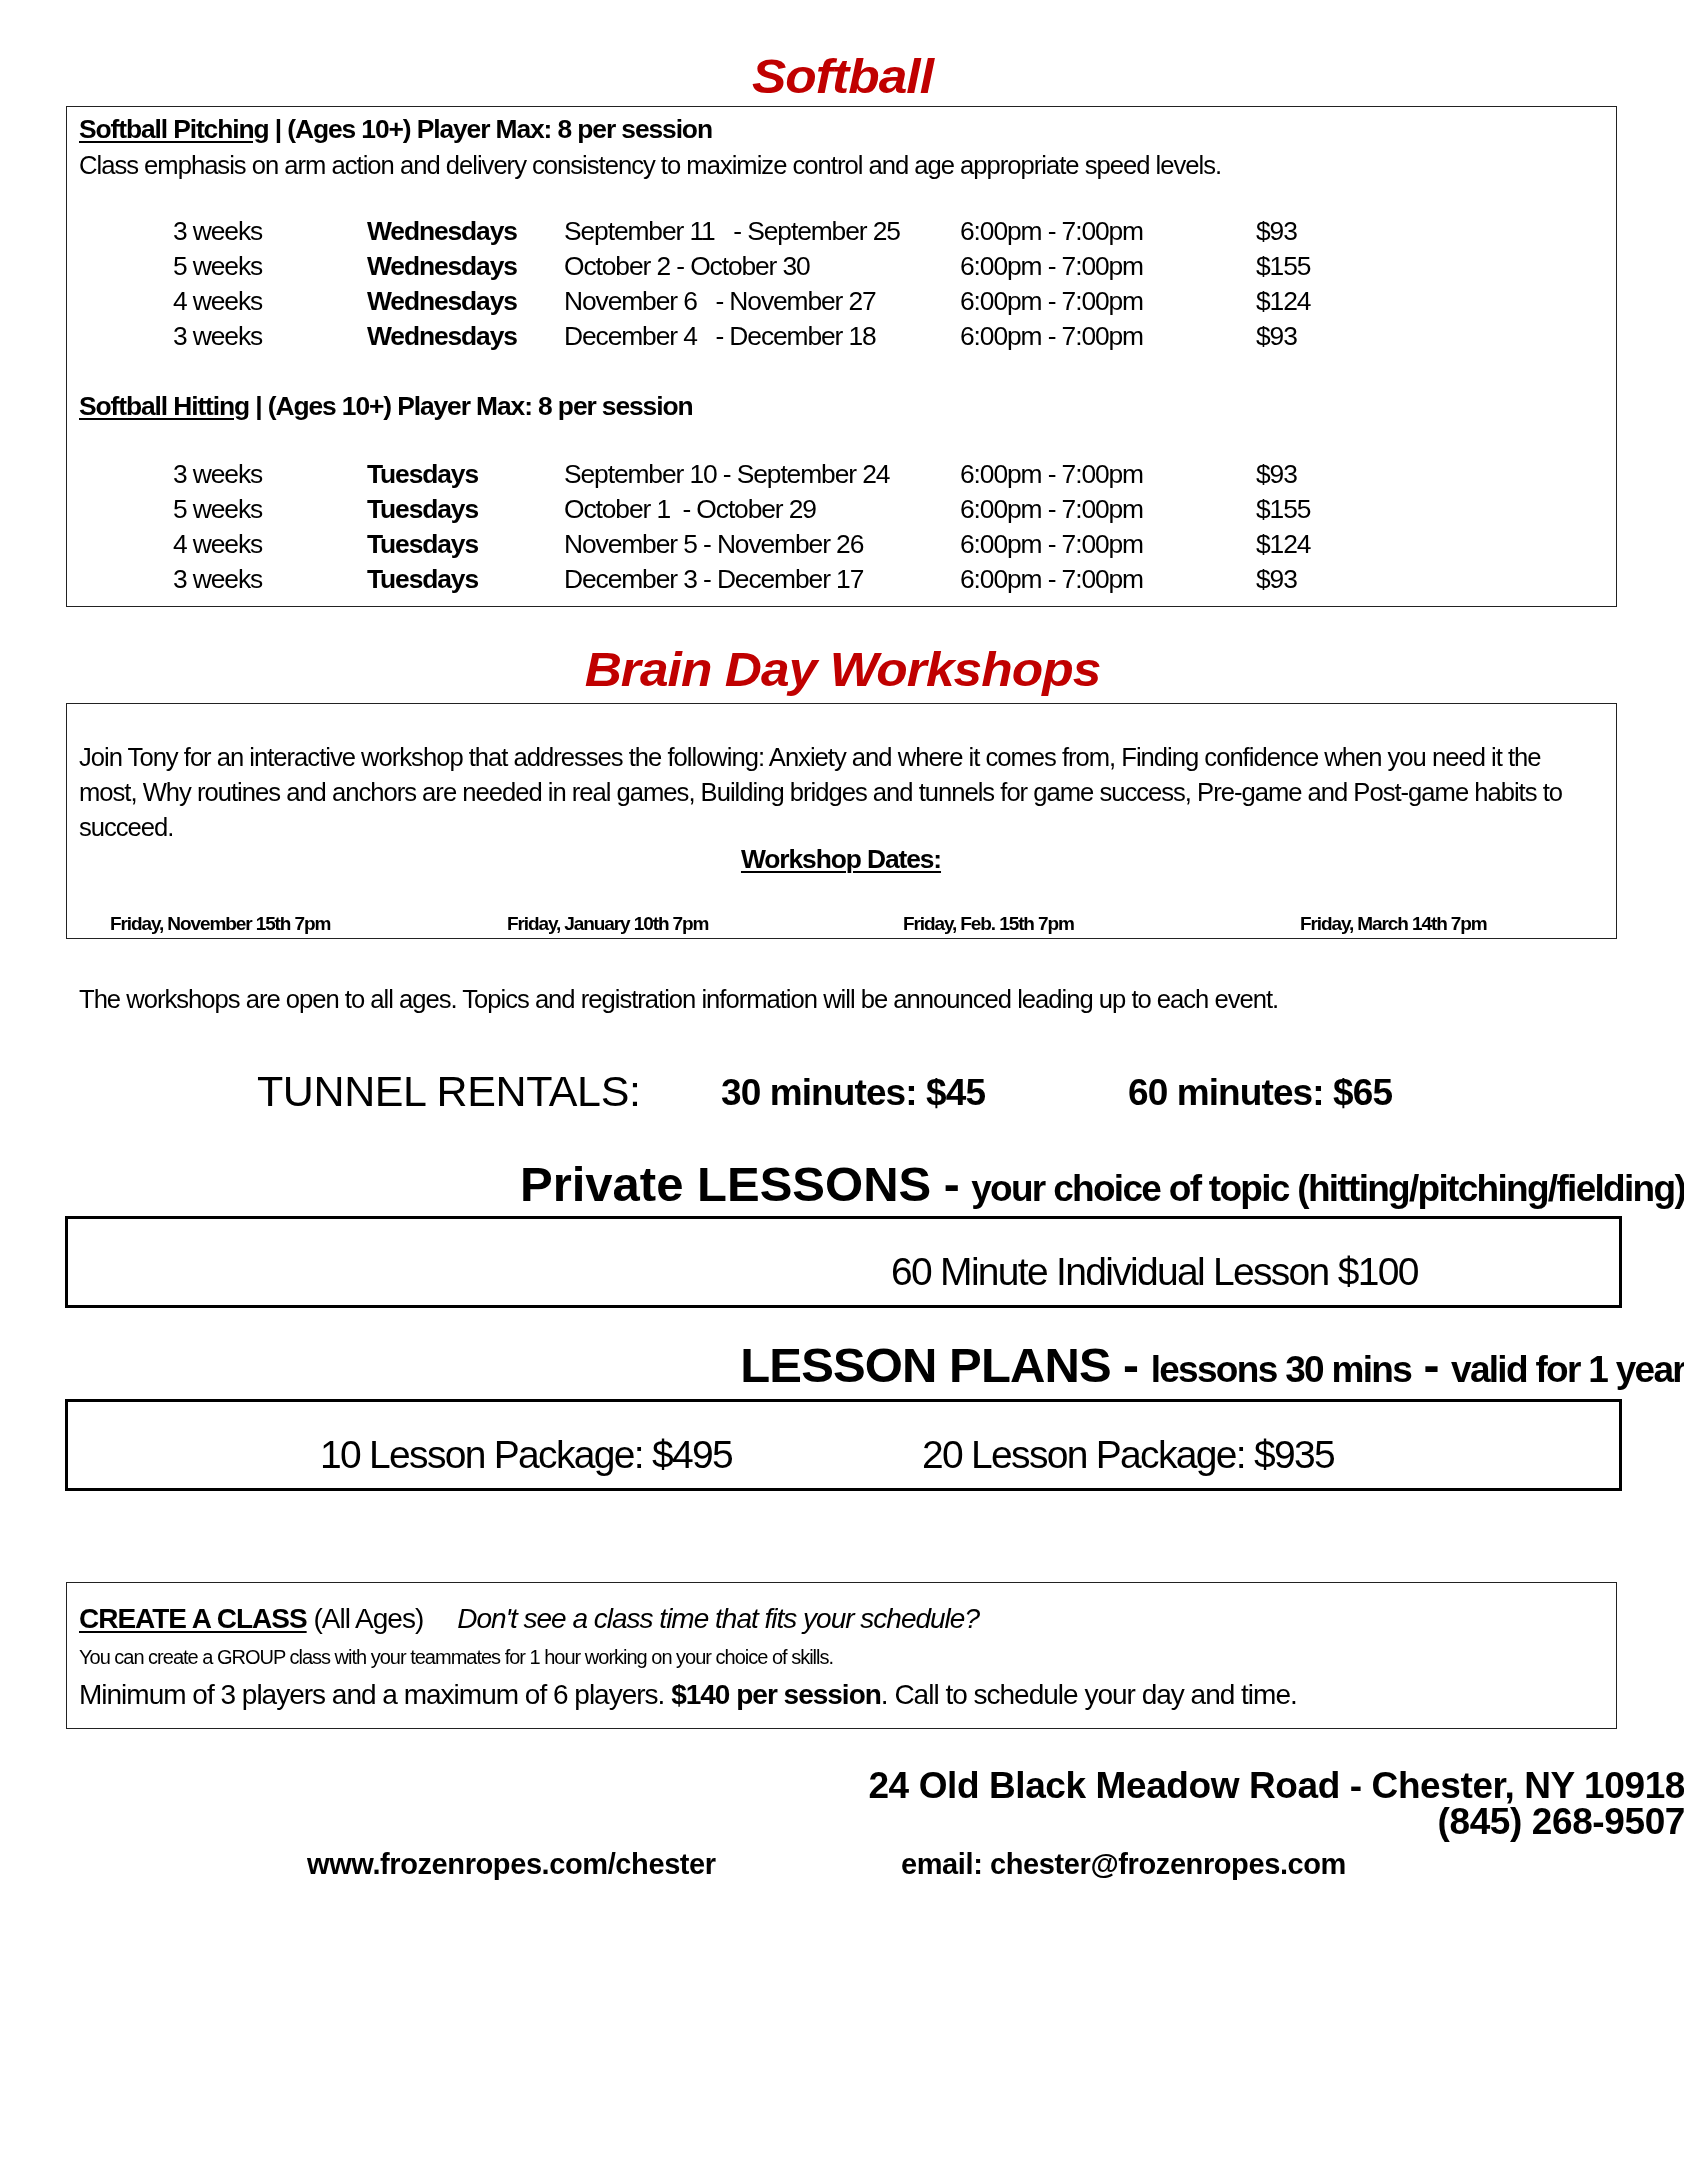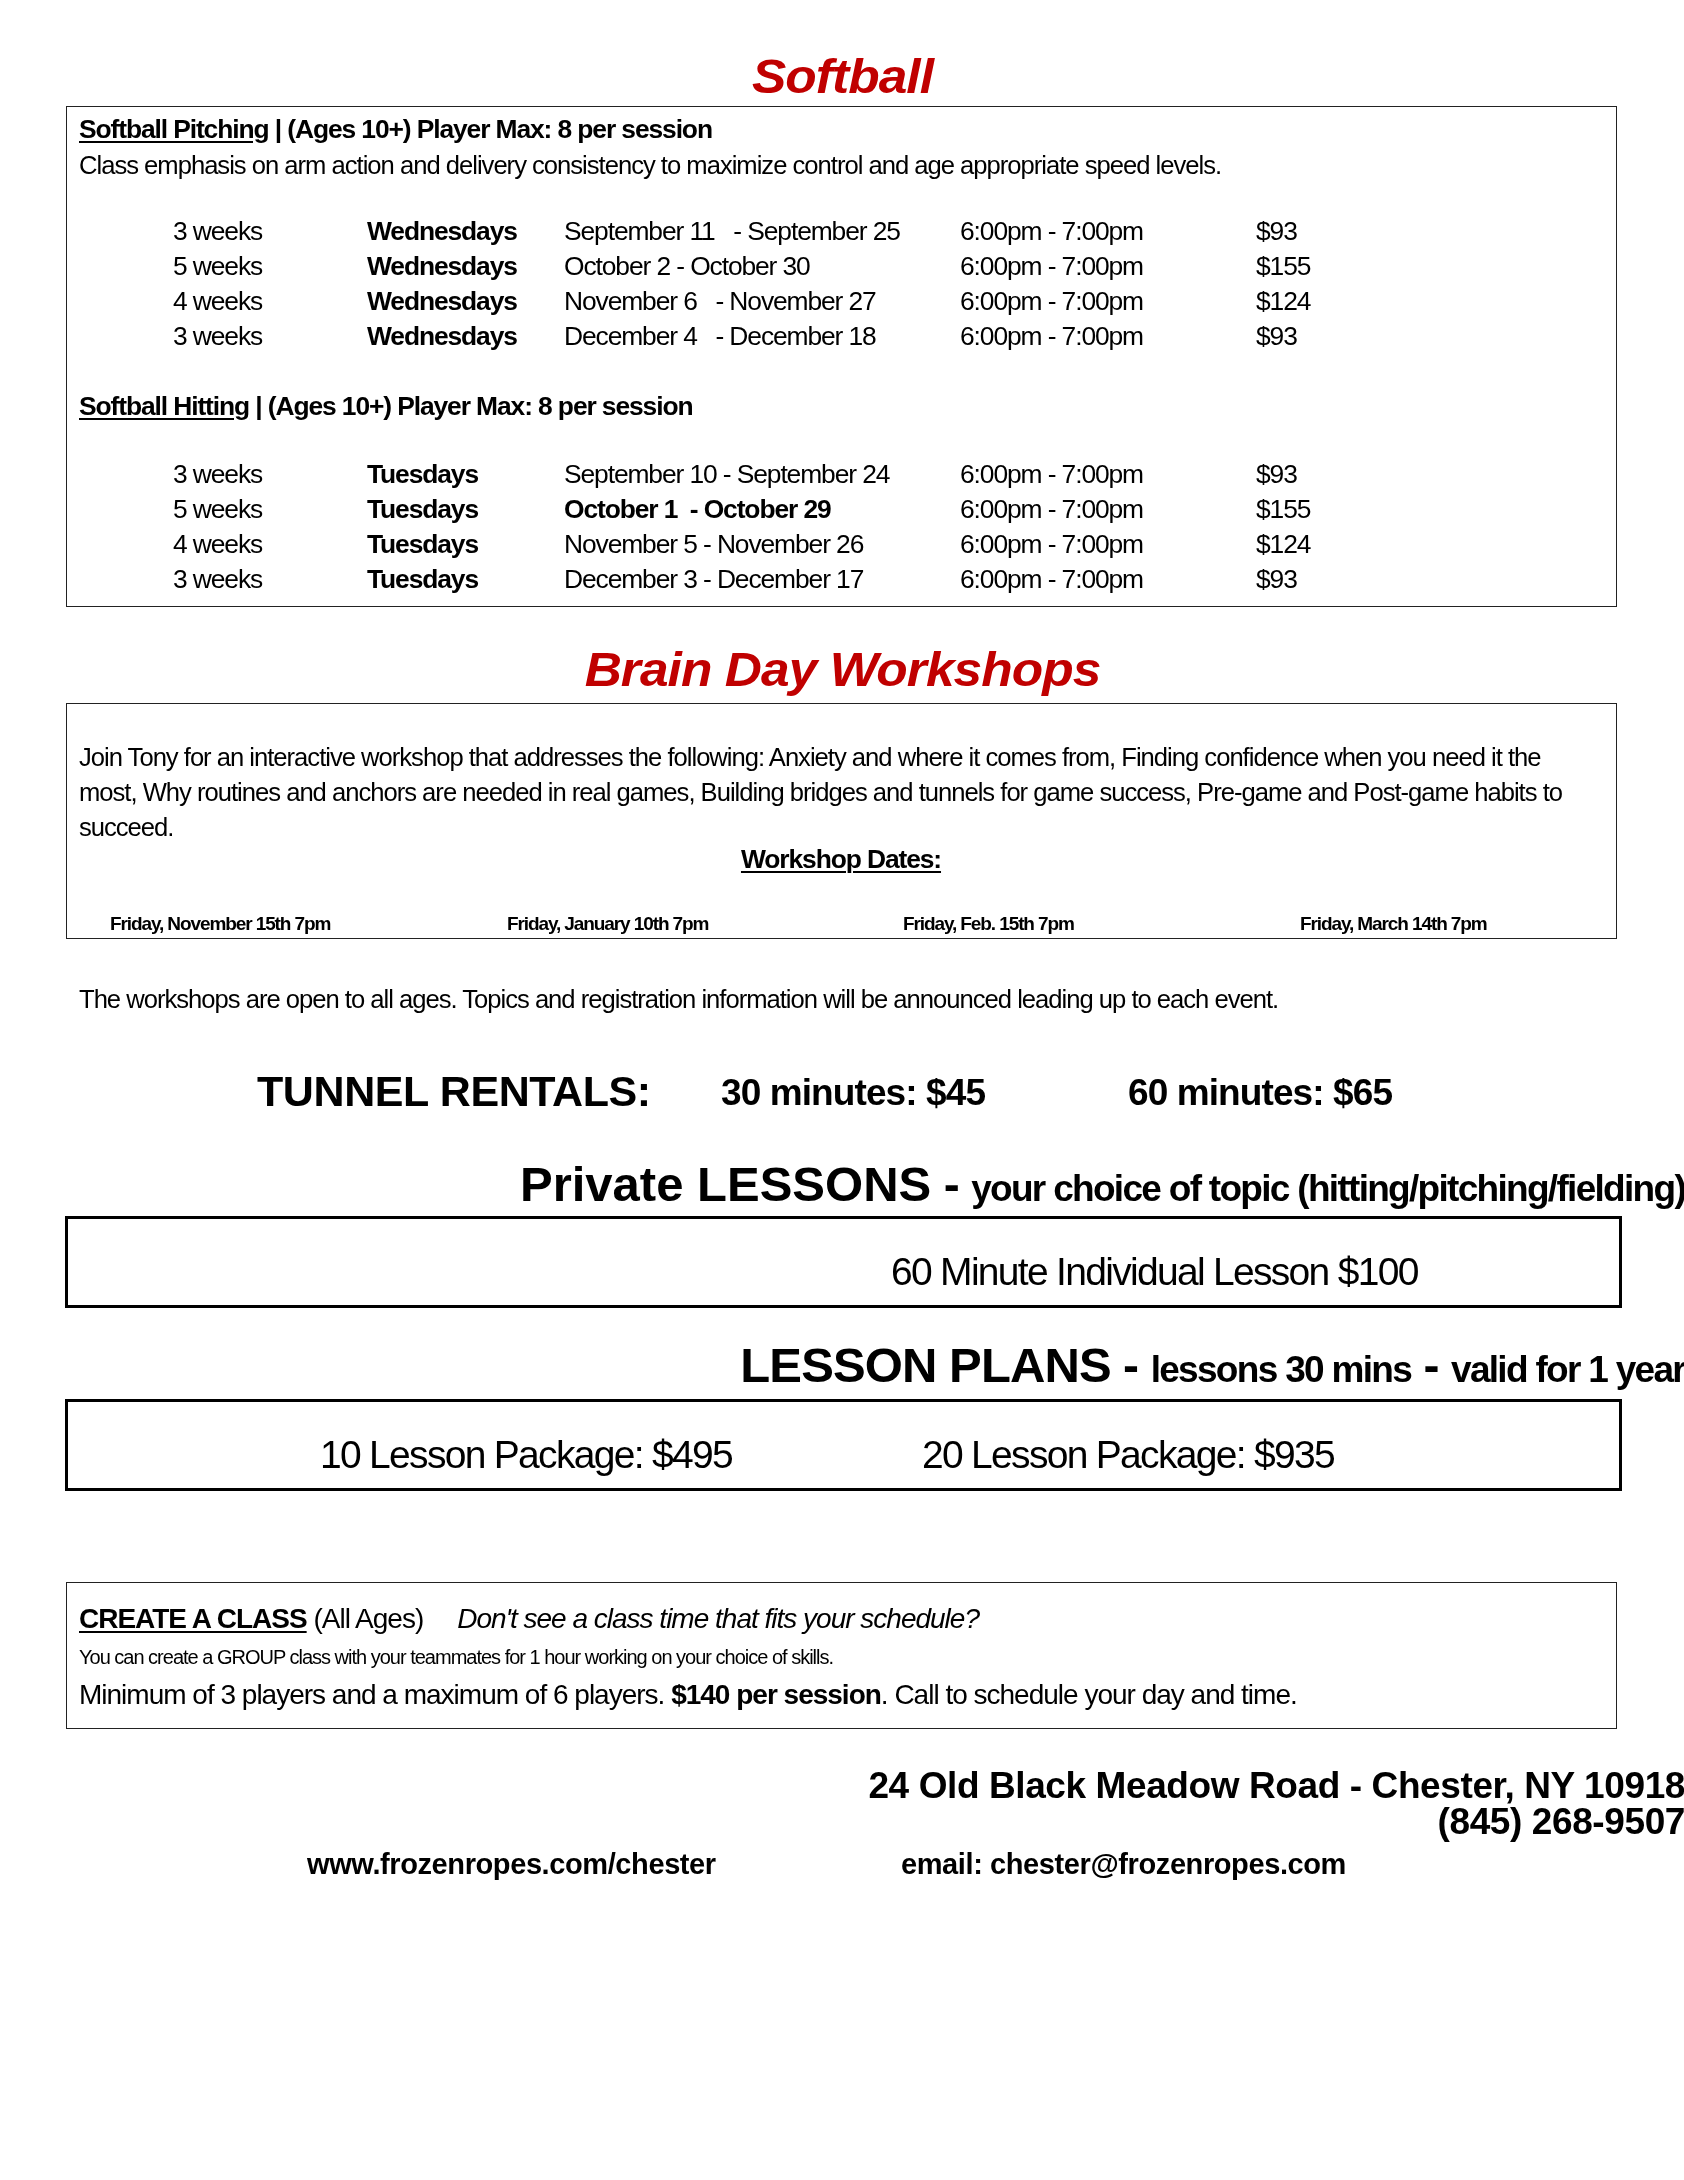--- a/index.html
+++ b/index.html
@@ -74,21 +74,21 @@
       <div class="sched-row" style="top: 352px; left: 0px; width: 1533px;">
         <span class="c-weeks" style="white-space: pre;">3 weeks</span>
         <span class="c-day" style="white-space: pre;">Tuesdays</span>
         <span class="c-dates" style="white-space: pre;">September 10 - September 24</span>
         <span class="c-time" style="white-space: pre;">6:00pm - 7:00pm</span>
         <span class="c-price" style="white-space: pre;">$93</span>
       </div>
       <div class="sched-row" style="top: 387px; left: 0px; width: 1533px;">
         <span class="c-weeks" style="white-space: pre;">5 weeks</span>
         <span class="c-day" style="white-space: pre;">Tuesdays</span>
-        <span class="c-dates" style="white-space: pre; font-weight: bold;">October 1  - October 29</span>
+        <span class="c-dates" style="white-space: pre;">October 1  - October 29</span>
         <span class="c-time" style="white-space: pre;">6:00pm - 7:00pm</span>
         <span class="c-price" style="white-space: pre;">$155</span>
       </div>
       <div class="sched-row" style="top: 422px; left: 0px; width: 1533px;">
         <span class="c-weeks" style="white-space: pre;">4 weeks</span>
         <span class="c-day" style="white-space: pre;">Tuesdays</span>
         <span class="c-dates" style="white-space: pre;">November 5 - November 26</span>
         <span class="c-time" style="white-space: pre;">6:00pm - 7:00pm</span>
         <span class="c-price" style="white-space: pre;">$124</span>
       </div>
@@ -107,21 +107,21 @@
 <div class="box" style="top:703px; height:236px;">
   <div class="abs txt" style="left:12px; top:36px; width:1525px; line-height:35px;">Join Tony for an interactive workshop that addresses the following: Anxiety and where it comes from, Finding confidence when you need it the most, Why routines and anchors are needed in real games, Building bridges and tunnels for game success, Pre-game and Post-game habits to succeed.</div>
   <div class="abs hdr u" style="left:0; width:1548px; text-align:center; top:140px;">Workshop Dates:</div>
   <div class="wdate" style="left:43px; top:209px;">Friday, November 15th 7pm</div>
   <div class="wdate" style="left:440px; top:209px;">Friday, January 10th 7pm</div>
   <div class="wdate" style="left:836px; top:209px;">Friday, Feb. 15th 7pm</div>
   <div class="wdate" style="left:1233px; top:209px;">Friday, March 14th 7pm</div>
   <div class="abs txt" style="left:12px; top:278px; white-space:nowrap;">The workshops are open to all ages. Topics and registration information will be announced leading up to each event.</div>
 </div>
 
-<div class="abs" style="left:257px; top:1067px; font-size:43px; font-weight:bold; white-space:nowrap; letter-spacing:-0.4px;">TUNNEL RENTALS:</div>
+<div class="abs" style="left:257px; top:1067px; font-size:43px; font-weight:normal; white-space:nowrap; letter-spacing:-0.4px;">TUNNEL RENTALS:</div>
 <div class="abs" style="left:721px; top:1072px; font-size:37px; font-weight:bold; white-space:nowrap; letter-spacing:-0.9px;">30 minutes:  $45</div>
 <div class="abs" style="left:1128px; top:1072px; font-size:37px; font-weight:bold; white-space:nowrap; letter-spacing:-0.9px;">60 minutes:  $65</div>
 
 <div class="center-line" style="top:1156px;">
   <span class="big-black" style="font-size:49px; font-weight:900; letter-spacing:0px;">Private LESSONS</span><span class="big-black" style="font-size:48px;"> - </span><span class="sub-cond">your choice of topic (hitting/pitching/fielding)</span>
 </div>
 <div class="box thick" style="top:1216px; height:92px;">
   <div class="price-line" style="left:823px; top:31px;">60 Minute Individual Lesson    $100</div>
 </div>
 

